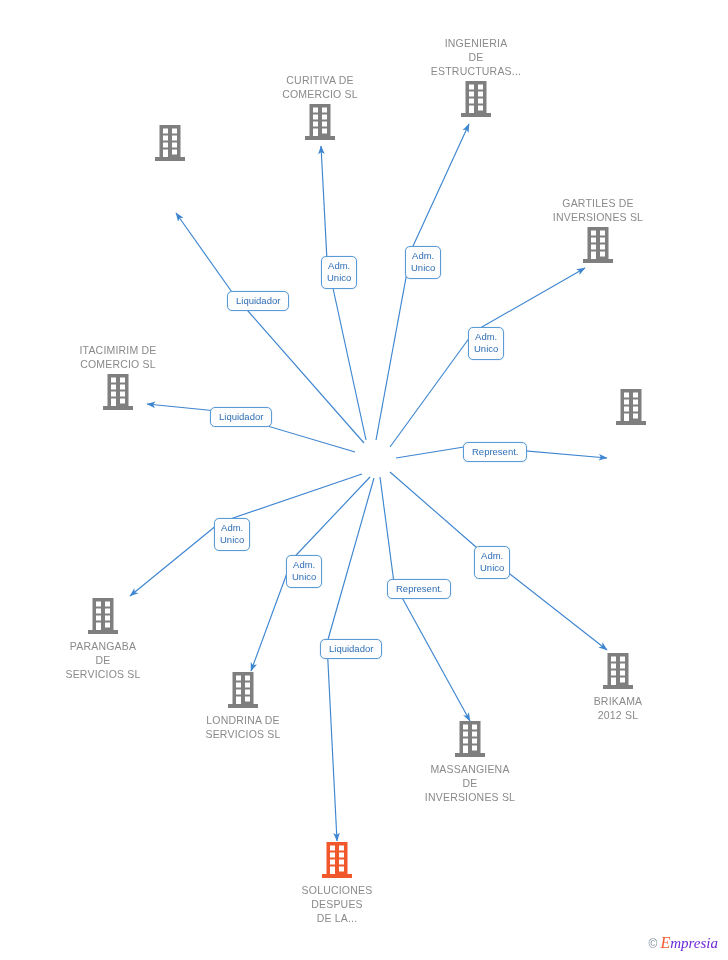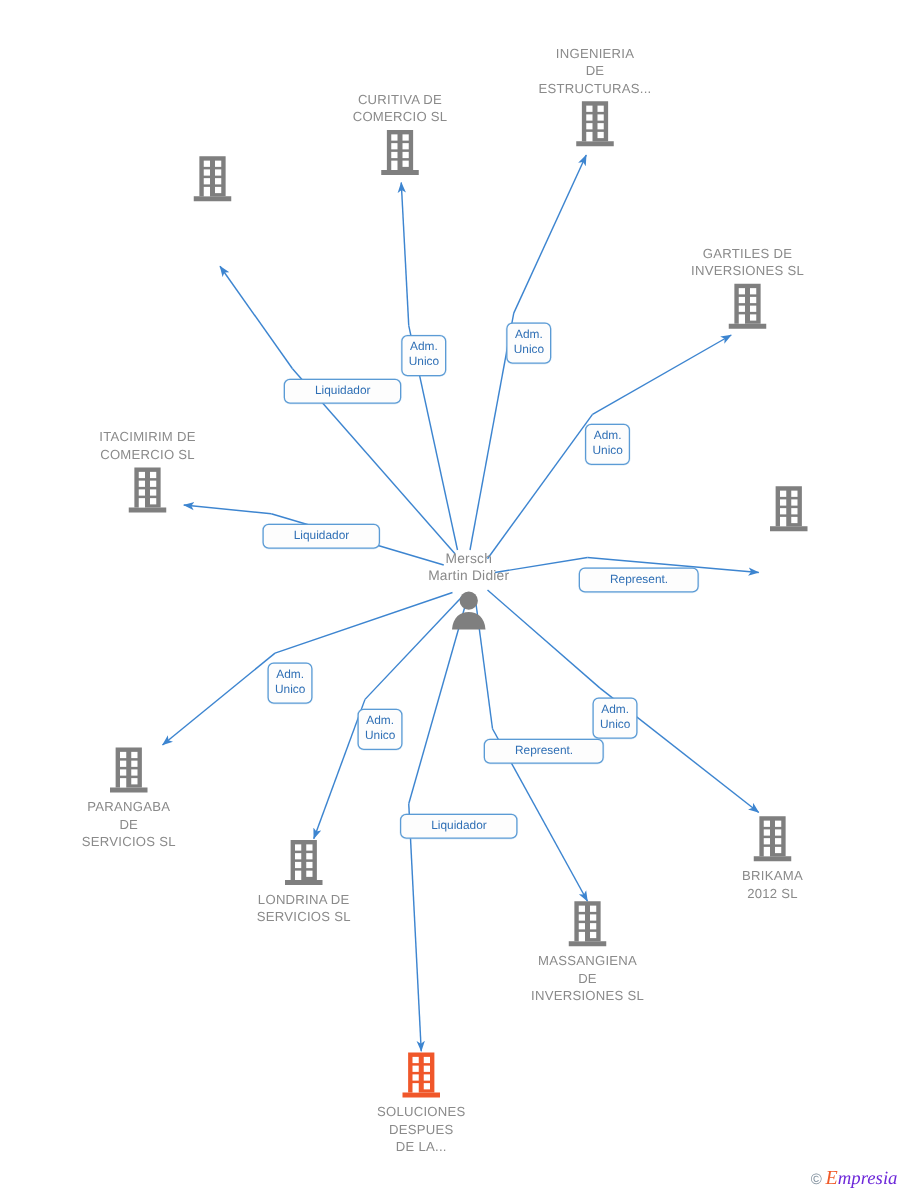--- a/index.html
+++ b/index.html
@@ -65,23 +65,22 @@
     background: #fdfdfd;
     border: 1.3px solid #5b9bd5;
     border-radius: 5px;
     color: #2f6fb5;
     font-size: 9.5px;
     line-height: 12px;
     text-align: center;
     padding: 3px 5px 4px 5px;
     white-space: pre-line;
     box-shadow: 0 0 0 0.5px rgba(91,155,213,0.18);
-    margin-top: 12px;
-  }
-  .rel.one-line { padding: 3px 24px; }
+  }
+  .rel.one-line { padding: 3px 8px; }
 
   
   #watermark {
     position: absolute;
     right: 10px;
     bottom: 8px;
     font-size: 13px;
     color: #6b7b8a;
     white-space: nowrap;
     font-family: "Liberation Serif", serif;
@@ -332,28 +331,18 @@
             <rect x="9" y="18.5" width="5" height="5" fill="#ffffff"></rect>
             <rect x="18" y="18.5" width="5" height="5" fill="#ffffff"></rect>
             <rect x="9" y="25.5" width="5" height="7.5" fill="#ffffff"></rect>
             <rect x="18" y="25.5" width="5" height="5" fill="#ffffff"></rect>
           </svg></span>
         <span class="label">BRIKAMA
 2012 SL</span>
       </div>
     </div>
 
-  <div class="node person label-above" id="center-node" style="left:375px; top:440px;">
-    <span class="label">Mersch
-Martin Didier</span>
-    <span class="icon-wrap">
-      <svg width="34" height="34" viewBox="0 0 34 34" aria-hidden="true">
-        <circle cx="17" cy="10.5" r="7.3" fill="#7f7f7f"></circle>
-        <path d="M3.6 33.5 C4.4 23.6 10.2 19.6 17 19.6 C23.8 19.6 29.6 23.6 30.4 33.5 Z" fill="#7f7f7f"></path>
-      </svg>
-    </span>
-  </div>
 
   <div id="watermark">
     <span class="c">©</span><span class="brand-e">E</span><span class="brand-rest">mpresia</span>
   </div>
 
 </div>
 
 </body></html>

